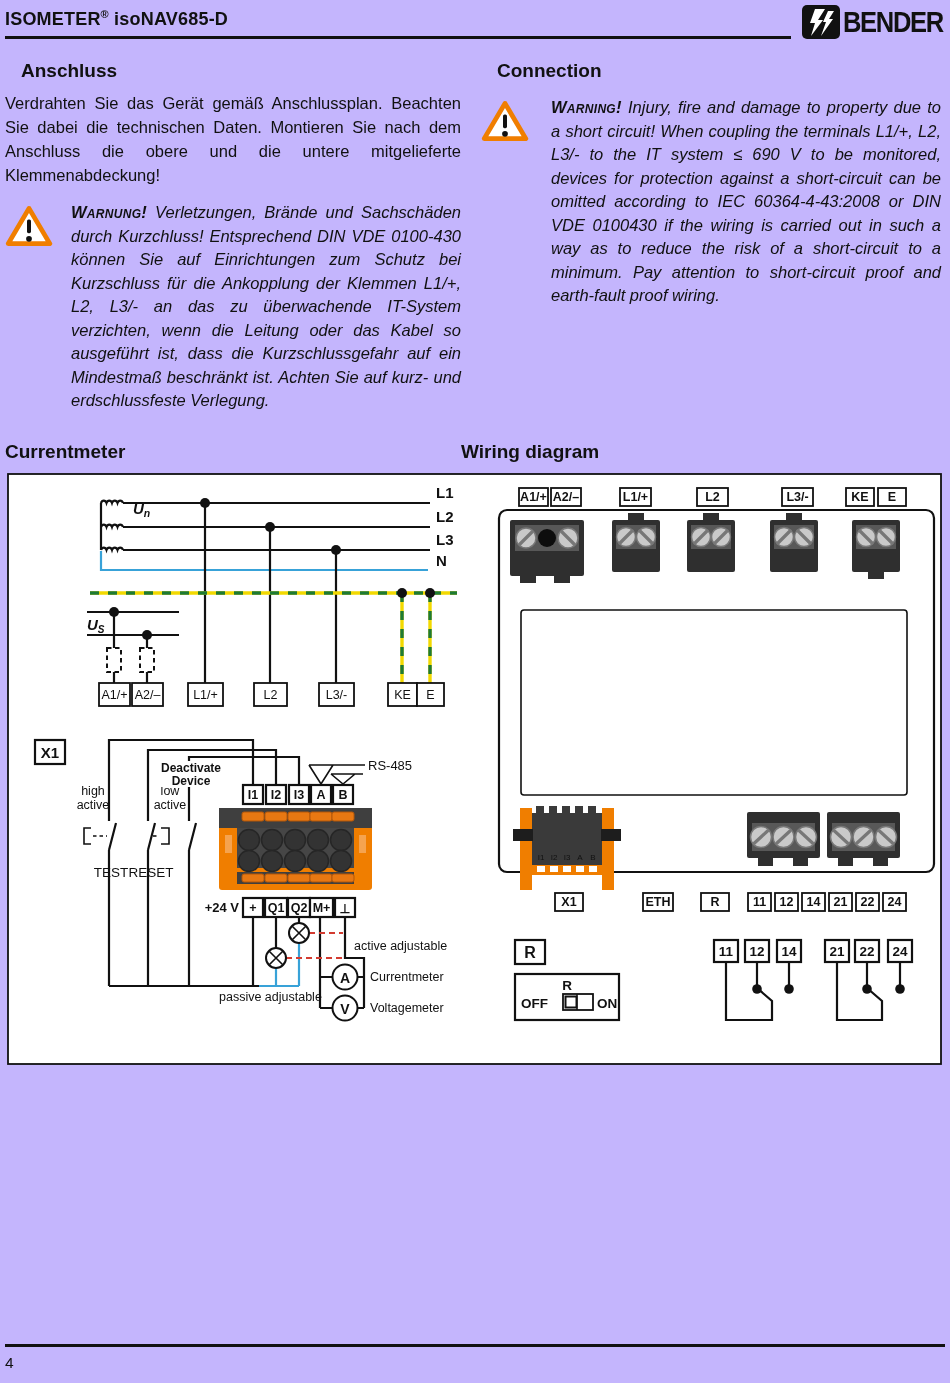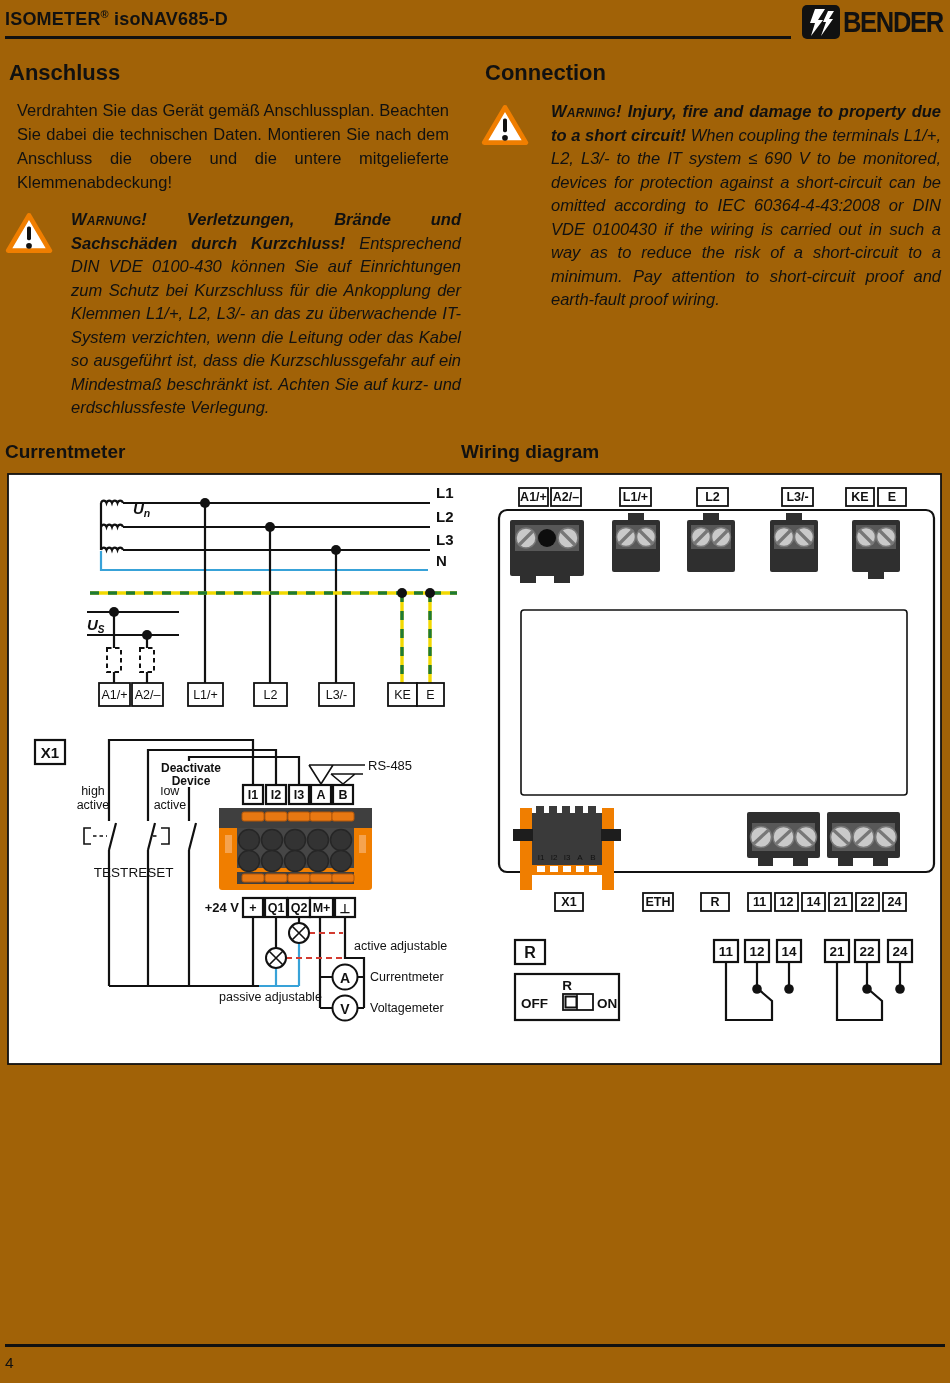--- a/index.html
+++ b/index.html
@@ -1,35 +1,35 @@
 <!DOCTYPE html>
 <html><head>
 <meta charset="utf-8">
 <style>
   html,body{margin:0;padding:0;background:#fff;}
-  .page{position:relative;width:950px;height:1383px;background:#a16207;overflow:hidden;
+  .page{position:relative;width:950px;height:1383px;background:#c4b5fd;overflow:hidden;
         font-family:"Liberation Sans",sans-serif;color:#111;}
   
   .header-title{position:absolute;left:5px;top:8px;font-size:18px;font-weight:bold;letter-spacing:.2px;}
   .header-title .reg{font-size:11px;vertical-align:7px;font-weight:bold;}
   .logo{position:absolute;left:801px;top:3px;display:flex;align-items:center;}
   .logo-text{font-size:29px;font-weight:bold;letter-spacing:-1.5px;transform:scaleX(.88);transform-origin:left center;}
   .header-rule{position:absolute;left:5px;top:36px;width:786px;height:2.5px;background:#111;}
   
   .col{position:absolute;top:60px;}
   .col-de{left:5px;width:456px;}
   .col-en{left:481px;width:460px;}
-  h2.sec{font-size:22px;font-weight:bold;margin:0 0 9px 4px;}
-  p.bodytxt{font-size:16.5px;line-height:24px;text-align:justify;margin:12px;}
+  h2.sec{font-size:19px;font-weight:bold;margin:0 0 9px 16px;}
+  p.bodytxt{font-size:16.5px;line-height:24px;text-align:justify;margin:0;}
   .warning{display:flex;margin-top:14px;}
   .w-icon{flex:0 0 66px;padding-top:3px;}
   .col-en .w-icon{flex-basis:70px;}
   .w-text{font-style:italic;font-size:16.5px;line-height:23.5px;text-align:justify;flex:1;}
   .w-label{font-weight:bold;font-variant:small-caps;letter-spacing:.3px;margin-top:36px;}
-  .w-bold{font-weight:bold;}
+  .w-bold{font-weight:normal;}
   
   .dia-h{position:absolute;top:441px;font-size:19px;font-weight:bold;margin:0;}
   .dia-h-de{left:5px;} .dia-h-en{left:461px;}
   .diagram{position:absolute;left:7px;top:473px;}
   
   .footer-rule{position:absolute;left:5px;top:1344px;width:940px;height:2.5px;background:#111;}
   .footer{position:absolute;left:5px;top:1354px;font-size:15.5px;display:flex;}
   .footer .doc{margin-left:42px;}
   
   svg text{font-family:"Liberation Sans",sans-serif;fill:#111;}

